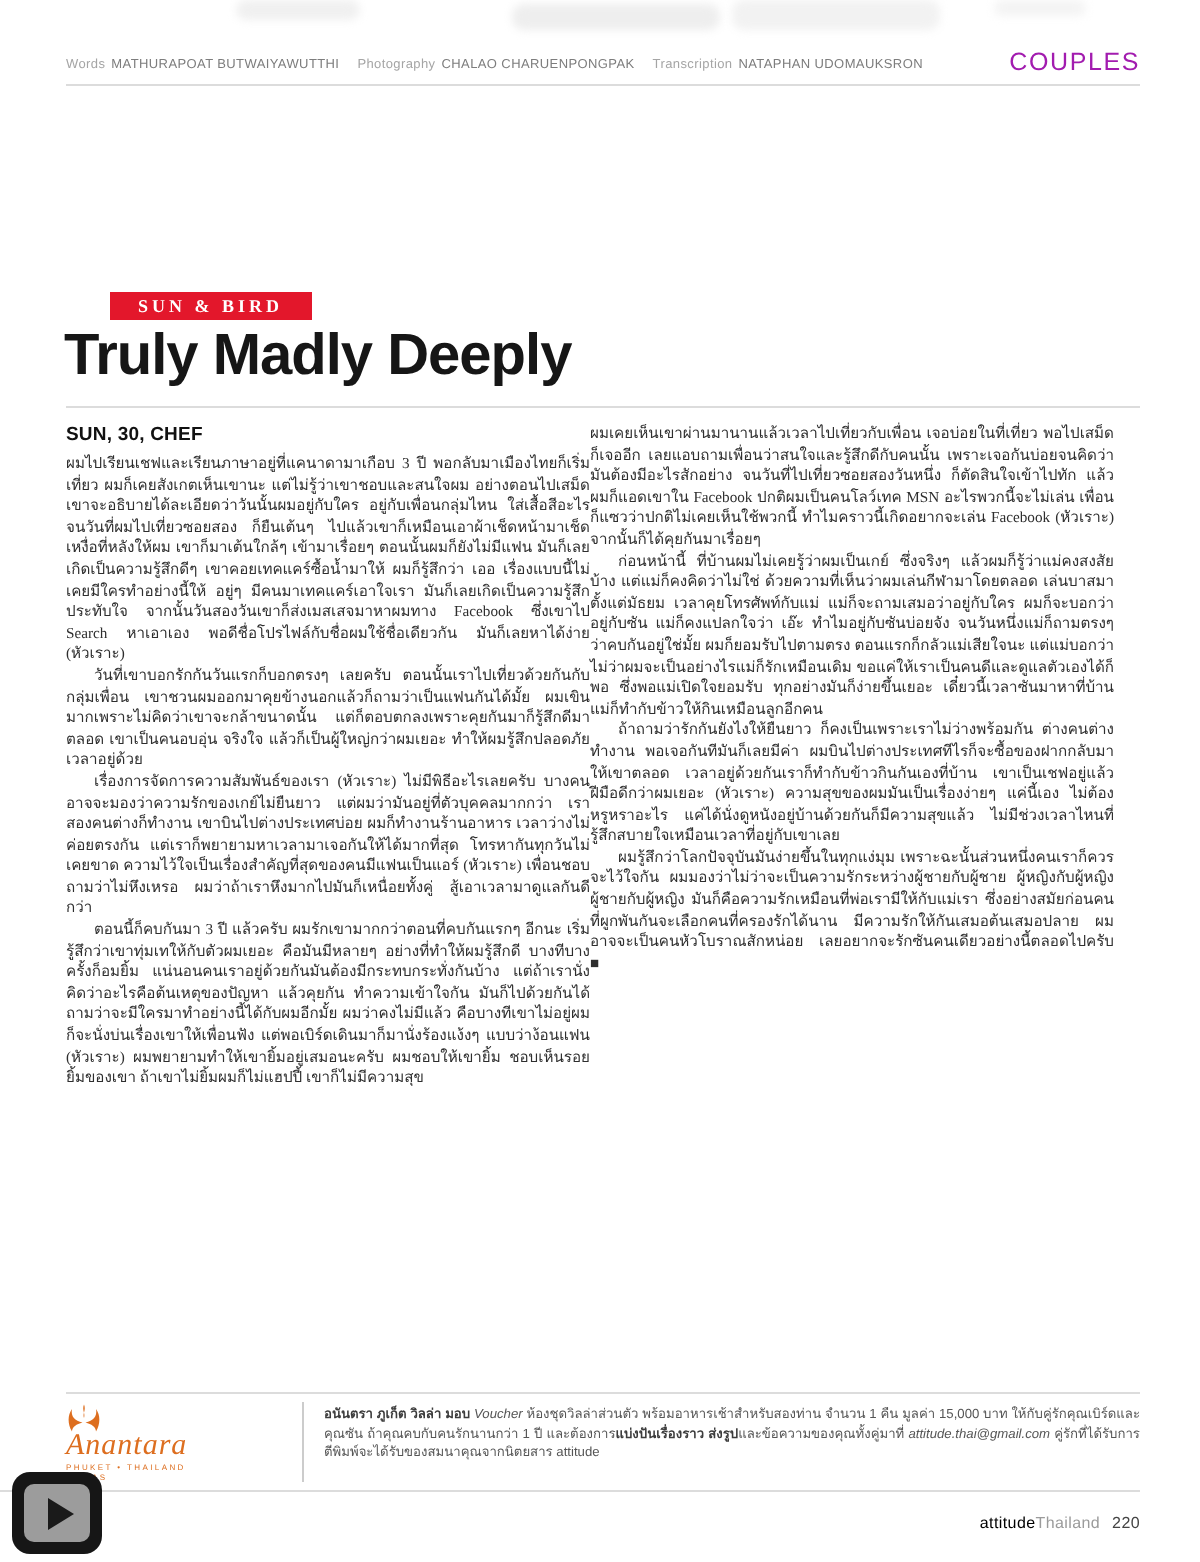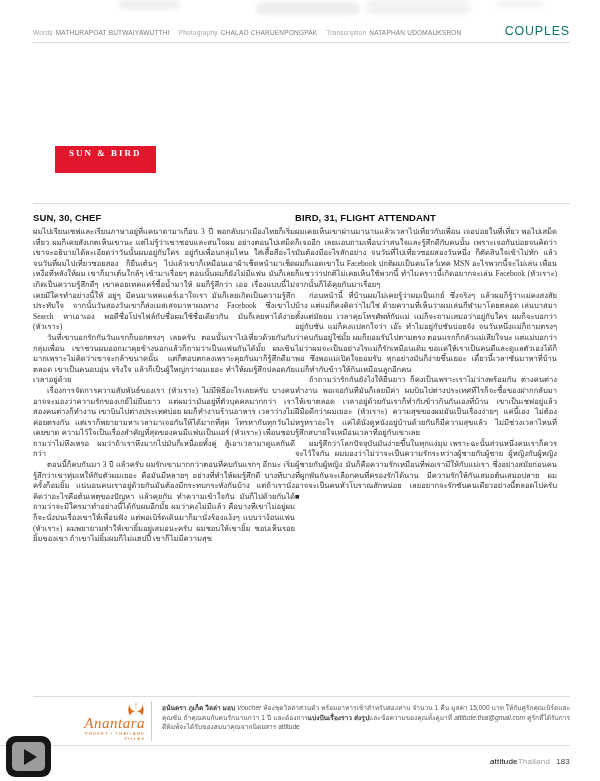--- a/index.html
+++ b/index.html
@@ -12,27 +12,27 @@
   .smudge{position:absolute;background:#f0f0f0;border-radius:6px;filter:blur(2px);}
   .sm1{left:118px;top:0;width:62px;height:10px;}
   .sm2{left:256px;top:2px;width:104px;height:13px;background:#eeeeee;}
   .sm3{left:366px;top:0;width:104px;height:15px;background:#f2f2f2;}
   .sm4{left:497px;top:0;width:46px;height:8px;background:#f4f4f4;}
 
   
   .credits{position:absolute;left:33px;top:29px;font-size:6.5px;letter-spacing:.2px;white-space:nowrap;}
   .credits .lbl{color:#a5a5a5;margin-right:3px;}
   .credits .nm{color:#7d7d7d;margin-right:9px;}
-  .section-label{position:absolute;right:30px;top:24px;font-size:12.5px;color:#0f766e;letter-spacing:.8px;}
+  .section-label{position:absolute;right:30px;top:24px;font-size:12.5px;color:#a21caf;letter-spacing:.8px;}
   .rule{position:absolute;height:1px;background:#dcdcdc;}
   .rule-top{left:33px;right:30px;top:42px;}
 
   
   .badge{
-    position:absolute;left:55px;top:146px;height:27px;line-height:14px;
+    position:absolute;left:55px;top:146px;height:14px;line-height:14px;
     padding:0 14px;color:#ffffff;font-family:"Liberation Serif","DejaVu Serif",serif;
     font-size:9px;font-weight:bold;letter-spacing:2px;
   }
   .title{
     position:absolute;left:32px;top:162px;font-size:29px;font-weight:bold;
     color:#161616;letter-spacing:-.5px;
   }
   .rule-title{left:33px;right:30px;top:203px;}
 
   
@@ -42,21 +42,21 @@
   .col p{
     margin:0;font-size:7.6px;line-height:10.6px;text-align:justify;
     color:#2e2e2e;text-indent:14px;font-family:Liberation Serif, serif;
   }
   .col p.first{text-indent:0;}
 
   
   .rule-promo-top{left:33px;right:30px;top:696px;}
   .rule-promo-bottom{left:0;right:30px;top:745px;}
   .promo{position:absolute;left:33px;top:699px;width:537px;height:44px;display:flex;}
-  .promo-logo{width:112px;display:flex;flex-direction:column;align-items:flex-end;justify-content:center;}
+  .promo-logo{width:112px;display:flex;flex-direction:column;align-items:flex-start;justify-content:center;}
   .promo-logo .brand{
     font-family:"Liberation Serif","DejaVu Serif",serif;font-style:italic;
     font-size:15px;line-height:15px;letter-spacing:.5px;
   }
   .promo-logo .sub{font-size:4px;letter-spacing:1.2px;line-height:5px;}
   .promo-divider{width:1px;background:#cccccc;margin:2px 10px 2px 6px;}
   .promo-text{
     flex:1;font-size:6.6px;line-height:9.6px;color:#555;text-align:justify;
     padding-top:4px;
   }
@@ -93,32 +93,32 @@
   <div class="smudge sm3"></div>
   <div class="smudge sm4"></div>
 
   <div class="credits">
     <span class="lbl">Words</span><span class="nm">MATHURAPOAT BUTWAIYAWUTTHI</span><span class="lbl">Photography</span><span class="nm">CHALAO CHARUENPONGPAK</span><span class="lbl">Transcription</span><span class="nm">NATAPHAN UDOMAUKSRON</span>
   </div>
   <div class="section-label">COUPLES</div>
   <div class="rule rule-top"></div>
 
   <div class="badge" style="background: rgb(227, 23, 43);">SUN &amp; BIRD</div>
+  <div class="title">Truly Madly Deeply</div>
   <div class="rule rule-title"></div>
 
   <div class="cols">
     <div class="col">
       <h3>SUN, 30, CHEF</h3>
       <p class="first">ผมไปเรียนเชฟและเรียนภาษาอยู่ที่แคนาดามาเกือบ 3 ปี พอกลับมาเมืองไทยก็เริ่มเที่ยว ผมก็เคยสังเกตเห็นเขานะ แต่ไม่รู้ว่าเขาชอบและสนใจผม อย่างตอนไปเสม็ด เขาจะอธิบายได้ละเอียดว่าวันนั้นผมอยู่กับใคร อยู่กับเพื่อนกลุ่มไหน ใส่เสื้อสีอะไร จนวันที่ผมไปเที่ยวซอยสอง ก็ยืนเต้นๆ ไปแล้วเขาก็เหมือนเอาผ้าเช็ดหน้ามาเช็ดเหงื่อที่หลังให้ผม เขาก็มาเต้นใกล้ๆ เข้ามาเรื่อยๆ ตอนนั้นผมก็ยังไม่มีแฟน มันก็เลยเกิดเป็นความรู้สึกดีๆ เขาคอยเทคแคร์ซื้อน้ำมาให้ ผมก็รู้สึกว่า เออ เรื่องแบบนี้ไม่เคยมีใครทำอย่างนี้ให้ อยู่ๆ มีคนมาเทคแคร์เอาใจเรา มันก็เลยเกิดเป็นความรู้สึกประทับใจ จากนั้นวันสองวันเขาก็ส่งเมสเสจมาหาผมทาง Facebook ซึ่งเขาไป Search หาเอาเอง พอดีชื่อโปรไฟล์กับชื่อผมใช้ชื่อเดียวกัน มันก็เลยหาได้ง่าย (หัวเราะ)</p>
       <p>วันที่เขาบอกรักกันวันแรกก็บอกตรงๆ เลยครับ ตอนนั้นเราไปเที่ยวด้วยกันกับกลุ่มเพื่อน เขาชวนผมออกมาคุยข้างนอกแล้วก็ถามว่าเป็นแฟนกันได้มั้ย ผมเขินมากเพราะไม่คิดว่าเขาจะกล้าขนาดนั้น แต่ก็ตอบตกลงเพราะคุยกันมาก็รู้สึกดีมาตลอด เขาเป็นคนอบอุ่น จริงใจ แล้วก็เป็นผู้ใหญ่กว่าผมเยอะ ทำให้ผมรู้สึกปลอดภัยเวลาอยู่ด้วย</p>
       <p>เรื่องการจัดการความสัมพันธ์ของเรา (หัวเราะ) ไม่มีพิธีอะไรเลยครับ บางคนอาจจะมองว่าความรักของเกย์ไม่ยืนยาว แต่ผมว่ามันอยู่ที่ตัวบุคคลมากกว่า เราสองคนต่างก็ทำงาน เขาบินไปต่างประเทศบ่อย ผมก็ทำงานร้านอาหาร เวลาว่างไม่ค่อยตรงกัน แต่เราก็พยายามหาเวลามาเจอกันให้ได้มากที่สุด โทรหากันทุกวันไม่เคยขาด ความไว้ใจเป็นเรื่องสำคัญที่สุดของคนมีแฟนเป็นแอร์ (หัวเราะ) เพื่อนชอบถามว่าไม่หึงเหรอ ผมว่าถ้าเราหึงมากไปมันก็เหนื่อยทั้งคู่ สู้เอาเวลามาดูแลกันดีกว่า</p>
       <p>ตอนนี้ก็คบกันมา 3 ปี แล้วครับ ผมรักเขามากกว่าตอนที่คบกันแรกๆ อีกนะ เริ่มรู้สึกว่าเขาทุ่มเทให้กับตัวผมเยอะ คือมันมีหลายๆ อย่างที่ทำให้ผมรู้สึกดี บางทีบางครั้งก็อมยิ้ม แน่นอนคนเราอยู่ด้วยกันมันต้องมีกระทบกระทั่งกันบ้าง แต่ถ้าเรานั่งคิดว่าอะไรคือต้นเหตุของปัญหา แล้วคุยกัน ทำความเข้าใจกัน มันก็ไปด้วยกันได้ ถามว่าจะมีใครมาทำอย่างนี้ได้กับผมอีกมั้ย ผมว่าคงไม่มีแล้ว คือบางทีเขาไม่อยู่ผมก็จะนั่งบ่นเรื่องเขาให้เพื่อนฟัง แต่พอเบิร์ดเดินมาก็มานั่งร้องแง้งๆ แบบว่าง้อนแฟน (หัวเราะ) ผมพยายามทำให้เขายิ้มอยู่เสมอนะครับ ผมชอบให้เขายิ้ม ชอบเห็นรอยยิ้มของเขา ถ้าเขาไม่ยิ้มผมก็ไม่แฮปปี้ เขาก็ไม่มีความสุข</p>
     </div>
     <div class="col">
-      <h3>BIRD, 31, FLIGHT ATTENDANT</h3>
       <p class="first">ผมเคยเห็นเขาผ่านมานานแล้วเวลาไปเที่ยวกับเพื่อน เจอบ่อยในที่เที่ยว พอไปเสม็ดก็เจออีก เลยแอบถามเพื่อนว่าสนใจและรู้สึกดีกับคนนั้น เพราะเจอกันบ่อยจนคิดว่ามันต้องมีอะไรสักอย่าง จนวันที่ไปเที่ยวซอยสองวันหนึ่ง ก็ตัดสินใจเข้าไปทัก แล้วผมก็แอดเขาใน Facebook ปกติผมเป็นคนโลว์เทค MSN อะไรพวกนี้จะไม่เล่น เพื่อนก็แซวว่าปกติไม่เคยเห็นใช้พวกนี้ ทำไมคราวนี้เกิดอยากจะเล่น Facebook (หัวเราะ) จากนั้นก็ได้คุยกันมาเรื่อยๆ</p>
       <p>ก่อนหน้านี้ ที่บ้านผมไม่เคยรู้ว่าผมเป็นเกย์ ซึ่งจริงๆ แล้วผมก็รู้ว่าแม่คงสงสัยบ้าง แต่แม่ก็คงคิดว่าไม่ใช่ ด้วยความที่เห็นว่าผมเล่นกีฬามาโดยตลอด เล่นบาสมาตั้งแต่มัธยม เวลาคุยโทรศัพท์กับแม่ แม่ก็จะถามเสมอว่าอยู่กับใคร ผมก็จะบอกว่าอยู่กับซัน แม่ก็คงแปลกใจว่า เอ๊ะ ทำไมอยู่กับซันบ่อยจัง จนวันหนึ่งแม่ก็ถามตรงๆ ว่าคบกันอยู่ใช่มั้ย ผมก็ยอมรับไปตามตรง ตอนแรกก็กลัวแม่เสียใจนะ แต่แม่บอกว่าไม่ว่าผมจะเป็นอย่างไรแม่ก็รักเหมือนเดิม ขอแค่ให้เราเป็นคนดีและดูแลตัวเองได้ก็พอ ซึ่งพอแม่เปิดใจยอมรับ ทุกอย่างมันก็ง่ายขึ้นเยอะ เดี๋ยวนี้เวลาซันมาหาที่บ้าน แม่ก็ทำกับข้าวให้กินเหมือนลูกอีกคน</p>
       <p>ถ้าถามว่ารักกันยังไงให้ยืนยาว ก็คงเป็นเพราะเราไม่ว่างพร้อมกัน ต่างคนต่างทำงาน พอเจอกันทีมันก็เลยมีค่า ผมบินไปต่างประเทศทีไรก็จะซื้อของฝากกลับมาให้เขาตลอด เวลาอยู่ด้วยกันเราก็ทำกับข้าวกินกันเองที่บ้าน เขาเป็นเชฟอยู่แล้วฝีมือดีกว่าผมเยอะ (หัวเราะ) ความสุขของผมมันเป็นเรื่องง่ายๆ แค่นี้เอง ไม่ต้องหรูหราอะไร แค่ได้นั่งดูหนังอยู่บ้านด้วยกันก็มีความสุขแล้ว ไม่มีช่วงเวลาไหนที่รู้สึกสบายใจเหมือนเวลาที่อยู่กับเขาเลย</p>
       <p>ผมรู้สึกว่าโลกปัจจุบันมันง่ายขึ้นในทุกแง่มุม เพราะฉะนั้นส่วนหนึ่งคนเราก็ควรจะไว้ใจกัน ผมมองว่าไม่ว่าจะเป็นความรักระหว่างผู้ชายกับผู้ชาย ผู้หญิงกับผู้หญิง ผู้ชายกับผู้หญิง มันก็คือความรักเหมือนที่พ่อเรามีให้กับแม่เรา ซึ่งอย่างสมัยก่อนคนที่ผูกพันกันจะเลือกคนที่ครองรักได้นาน มีความรักให้กันเสมอต้นเสมอปลาย ผมอาจจะเป็นคนหัวโบราณสักหน่อย เลยอยากจะรักซันคนเดียวอย่างนี้ตลอดไปครับ ■</p>
     </div>
   </div>
 
   <div class="rule rule-promo-top"></div>
   <div class="promo">
     <div class="promo-logo">
@@ -134,21 +134,21 @@
       <span class="sub" style="color:#dd6e1f">VILLAS</span>
     </div>
     <div class="promo-divider"></div>
     <div class="promo-text">
       <span class="pb">อนันตรา ภูเก็ต วิลล่า มอบ </span><span class="pi">Voucher </span><span>ห้องชุดวิลล่าส่วนตัว พร้อมอาหารเช้าสำหรับสองท่าน จำนวน 1 คืน มูลค่า 15,000 บาท ให้กับคู่รักคุณเบิร์ดและคุณซัน ถ้าคุณคบกับคนรักนานกว่า 1 ปี และต้องการ</span><span class="pb">แบ่งปันเรื่องราว </span><span class="pb">ส่งรูป</span><span>และข้อความของคุณทั้งคู่มาที่ </span><span class="pi">attitude.thai@gmail.com </span><span>คู่รักที่ได้รับการตีพิมพ์จะได้รับของสมนาคุณจากนิตยสาร attitude</span>
     </div>
   </div>
   <div class="rule rule-promo-bottom"></div>
 
   <div class="folio">
-    <span class="b">attitude</span><span class="l">Thailand</span><span class="n">183</span>
+    <span class="b">attitude</span><span class="l">Thailand</span><span class="n">220</span>
   </div>
 
   <div class="playbtn">
     <div class="inner">
       <div class="tri"></div>
     </div>
   </div>
 
 </div>
 

